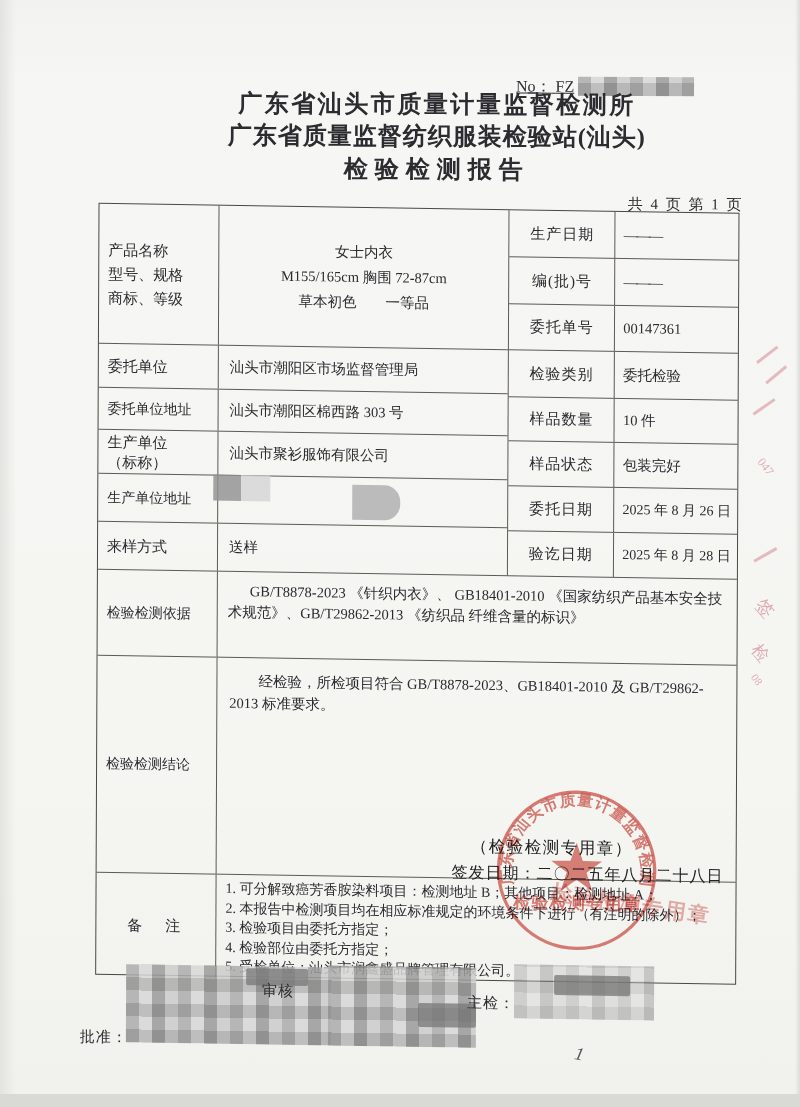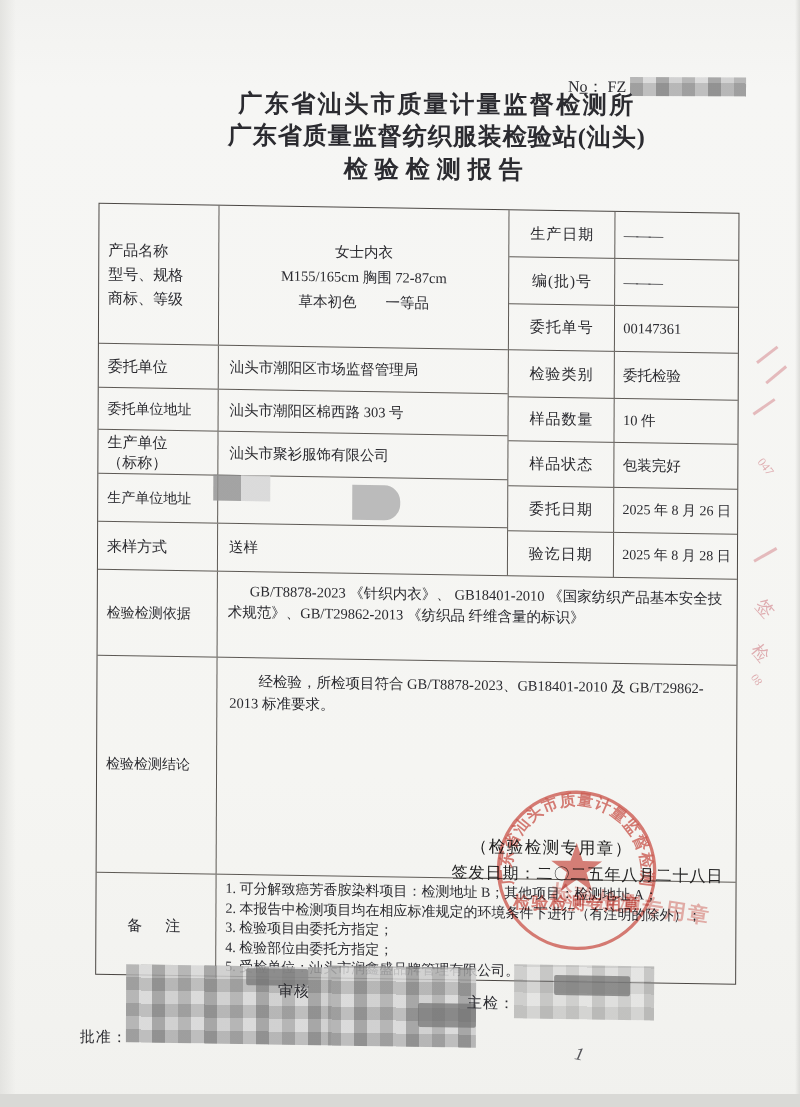--- a/index.html
+++ b/index.html
@@ -12,21 +12,21 @@
   .edge-left{position:absolute;left:0;top:0;width:16px;height:1107px;
     background:linear-gradient(90deg,#e3e3e0,rgba(240,240,238,0));}
   .edge-bottom{position:absolute;left:0;top:1094px;width:800px;height:13px;background:#d9d9d6;}
   .edge-right{position:absolute;right:0;top:0;width:5px;height:1107px;
     background:linear-gradient(270deg,#dcdcd9,rgba(240,240,238,0));}
 
   .sheet{position:absolute;inset:0;transform:rotate(0.25deg);}
   .lower{position:absolute;inset:0;transform:skewY(0.65deg);transform-origin:0 0;}
 
   
-  .no-line{position:absolute;left:566px;top:76px;font-size:16px;white-space:nowrap;}
+  .no-line{position:absolute;left:514px;top:76px;font-size:16px;white-space:nowrap;text-decoration:underline;}
   .no-line .u{text-decoration:underline;}
   .no-mosaic{display:inline-block;width:116px;height:19px;vertical-align:-4px;margin-left:4px;}
   .titles{position:absolute;left:70px;top:88px;width:730px;text-align:center;font-weight:bold;}
   .t1{font-size:24px;letter-spacing:2.5px;line-height:32px;}
   .t2{font-size:24px;letter-spacing:1px;line-height:32px;}
   .t3{font-size:24px;letter-spacing:7px;line-height:32px;margin-top:1px;}
   .page-count{position:absolute;left:540px;top:194px;width:202px;text-align:right;font-size:15px;letter-spacing:2px;}
 
   
   .tbl,.tbl *{box-sizing:border-box;}
@@ -92,20 +92,21 @@
     <span><span>N</span><span class="u">o</span><span>：</span></span>
     <span>FZ</span><span class="no-mosaic mz"></span>
   </div>
 
   <div class="titles">
     <div class="t1">广东省汕头市质量计量监督检测所</div>
     <div class="t2">广东省质量监督纺织服装检验站(汕头)</div>
     <div class="t3">检验检测报告</div>
   </div>
 
+  <div class="page-count">共 4 页 第 1 页</div>
 
   <div class="lower">
 
     <div class="tbl">
       <div class="secA">
         <div class="colL">
           <div class="trow" style="height:140px">
             <div class="lab">
               <div>产品名称</div>
               <div>型号、规格</div>
@@ -219,21 +220,21 @@
       </text>
       <path d="M85,57 L91.2,75.5 L110.7,75.7 L95,87.2 L100.9,105.8 L85,94.5 L69.1,105.8 L75,87.2 L59.3,75.7 L78.8,75.5 Z" fill="#c5463c" opacity="0.78"></path>
       <text x="85" y="124" text-anchor="middle" font-size="17" font-weight="bold" fill="#c5463c" opacity="0.8" textLength="128">检验检测专用章</text>
     </svg>
     <div class="stamp2">检验检测专用章</div>
 
     <div class="sig" style="left:82px;top:1028px">批准：</div>
     <div class="mz" style="left:128px;top:964px;width:205px;height:78px"></div>
     <div class="mzd" style="left:248px;top:966px;width:62px;height:17px"></div>
 
-    <div class="sig" style="left:280px;top:979px">审核</div>
+    <div class="sig" style="left:264px;top:979px">审核</div>
     <div class="mz" style="left:330px;top:962px;width:148px;height:80px"></div>
     <div class="mzd" style="left:420px;top:998px;width:58px;height:24px"></div>
 
     <div class="sig" style="left:469px;top:988px">主检：</div>
     <div class="mz light" style="left:516px;top:958px;width:140px;height:54px"></div>
     <div class="mzd" style="left:556px;top:968px;width:76px;height:20px"></div>
 
   </div>
 
   <div class="stroke" style="left:765px;top:340px;transform:rotate(52deg)"></div>

